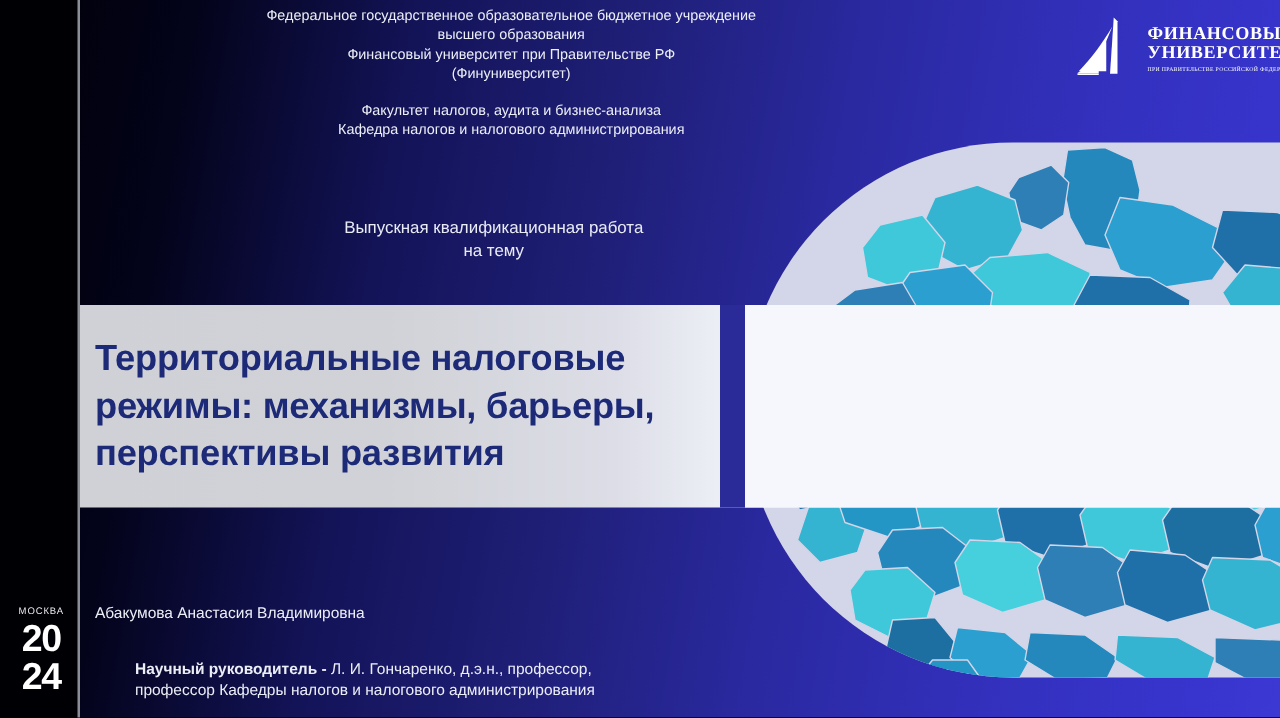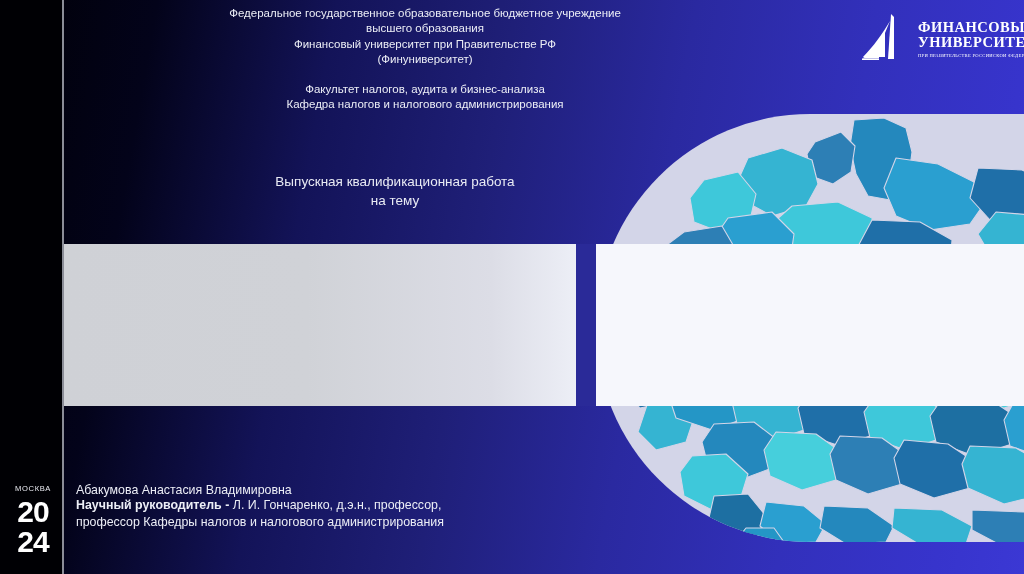--- a/index.html
+++ b/index.html
@@ -61,21 +61,21 @@
     position:absolute;left:576px;top:0;width:20px;height:162px;
     background:#2a2a98;
   }
   .band-cap{
     position:absolute;left:596px;top:0;width:430px;height:162px;
     background:#f6f7fc;
   }
 
   
   .hdr{
-    position:absolute;left:132px;top:6px;width:586px;
+    position:absolute;left:116px;top:6px;width:586px;
     text-align:center;color:#eceef6;
     font-size:11.5px;line-height:15.3px;
   }
   .hdr .gap{display:block;height:15px;}
 
   
   .logo{
     position:absolute;left:861px;top:10px;width:158px;height:58px;
     display:flex;align-items:center;gap:21px;
   }
@@ -117,21 +117,21 @@
     color:#ffffff;font-weight:700;font-size:30px;line-height:30px;
     letter-spacing:-1px;
   }
 
   
   .foot{
     position:absolute;left:76px;color:#eceef6;
     font-size:12.4px;line-height:16.5px;
   }
   .foot-a{top:482px;width:520px;}
-  .foot-b{top:497px;width:540px;}
+  .foot-b{top:527px;width:540px;margin-left:32px;}
   .foot b{font-weight:700;}
 </style>
 </head>
 <body>
 
 <div id="slide">
 
   <div class="map-card">
     <svg viewBox="0 0 520 428" preserveAspectRatio="xMinYMid slice" role="img">
       <g stroke="#d3d5e8" stroke-width="1.1" stroke-linejoin="round">
@@ -235,20 +235,21 @@
       <div class="w2">УНИВЕРСИТЕТ</div>
       <div class="w3">ПРИ ПРАВИТЕЛЬСТВЕ РОССИЙСКОЙ ФЕДЕРАЦИИ</div>
     </span>
   </div>
 
   <div class="subhdr">
     <div>Выпускная квалификационная работа</div>
     <div>на тему</div>
   </div>
 
+  <div class="title">Территориальные налоговые режимы: механизмы, барьеры, перспективы развития</div>
 
   <div class="city">МОСКВА</div>
   <div class="year">
     <div>20</div>
     <div>24</div>
   </div>
 
   <div class="foot foot-a">
     <div>Абакумова Анастасия Владимировна</div>
   </div>

